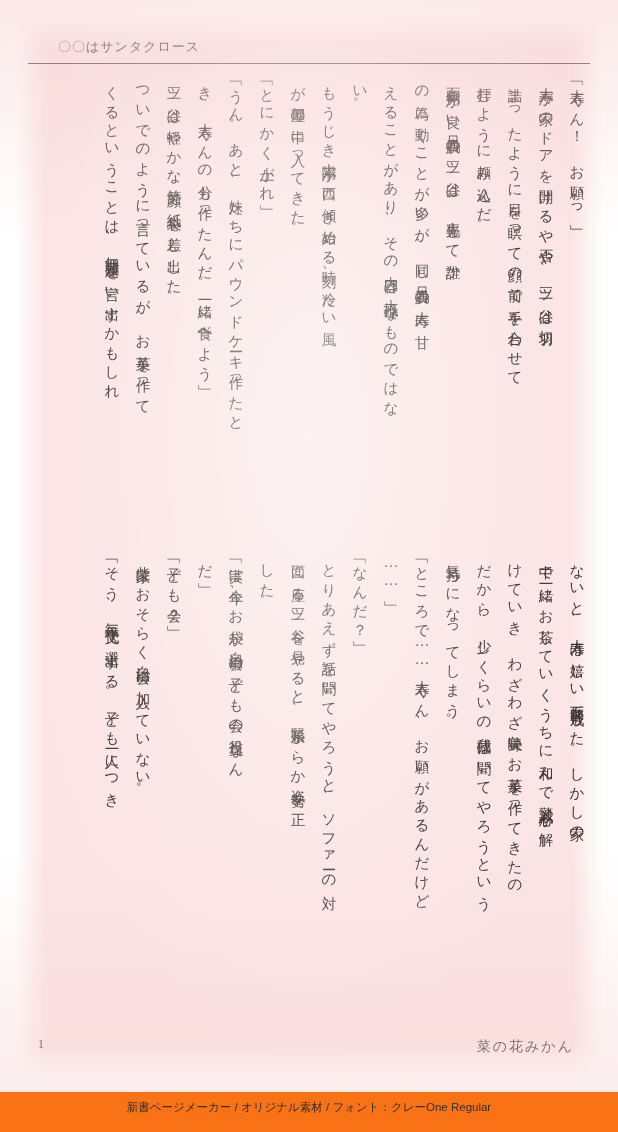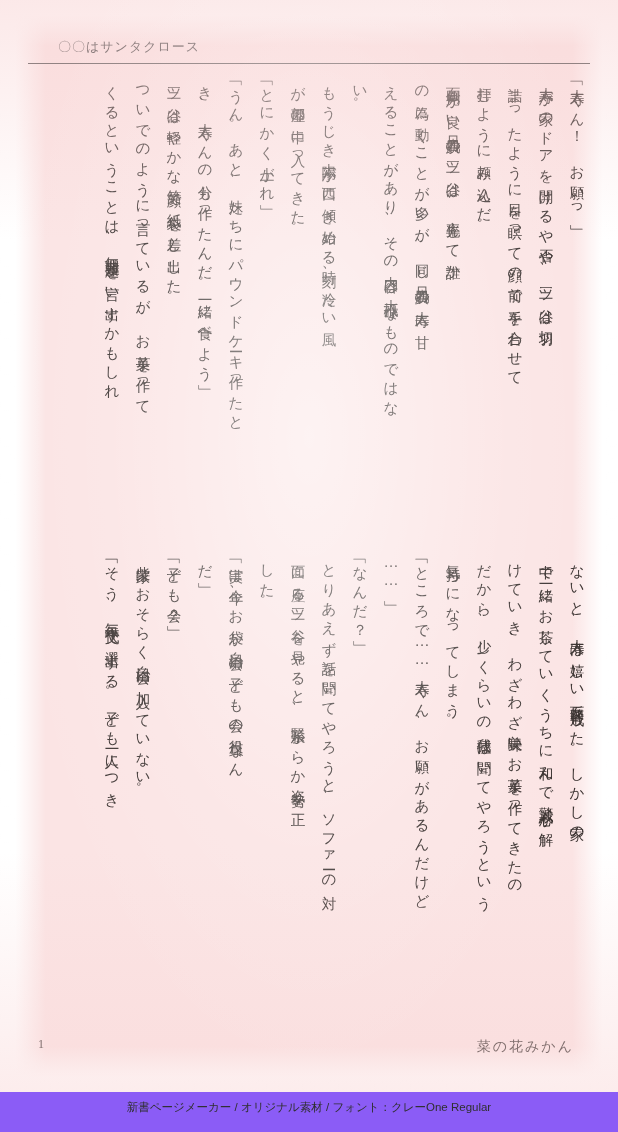--- a/index.html
+++ b/index.html
@@ -6,21 +6,21 @@
   html, body {
     margin: 0; padding: 0;
     width: 618px; height: 1132px;
     background: #ffffff;
     font-family: "Liberation Serif", serif;
   }
   #page {
     position: relative;
     width: 618px;
     height: 1132px;
-    background: #8b5cf6;
+    background: #f97316;
     overflow: hidden;
   }
   
   .sheet {
     position: absolute;
     left: 0; top: 0;
     width: 618px;
     height: 1092px;
     background: #fbe4e4;
     overflow: hidden;

